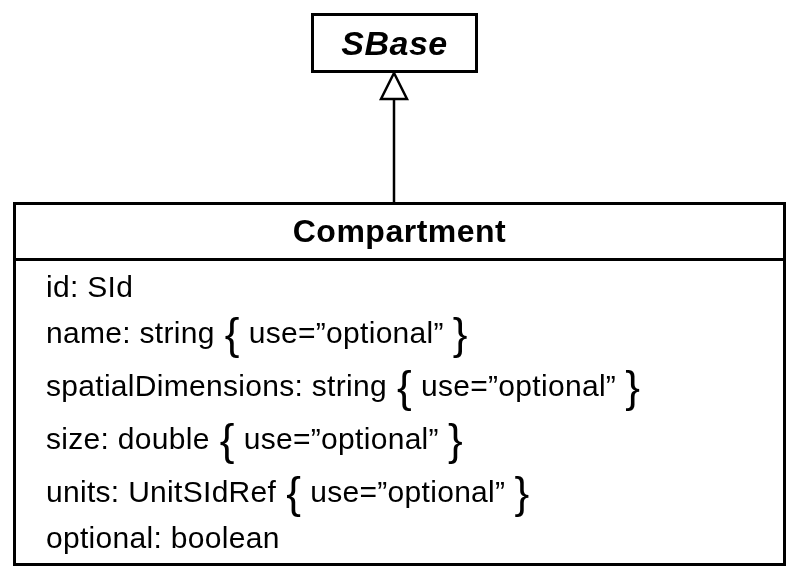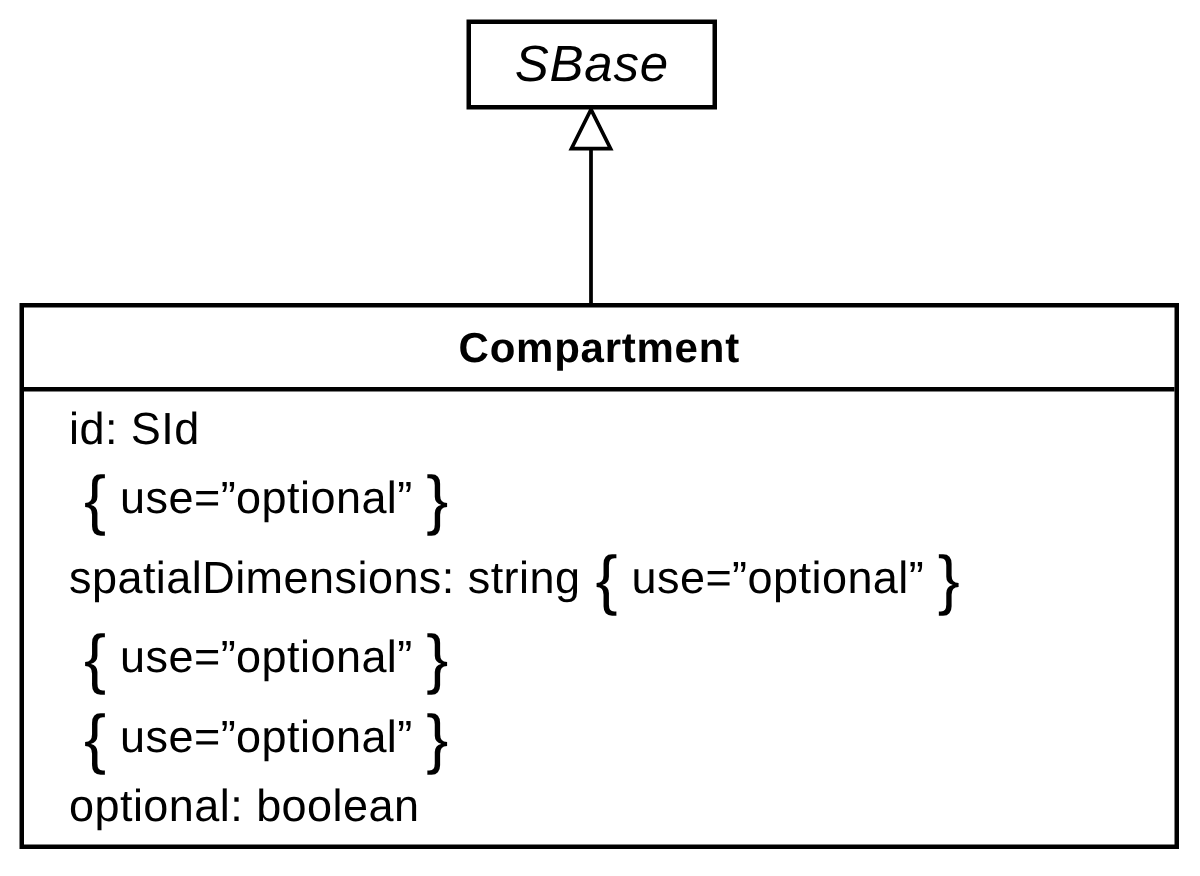--- a/index.html
+++ b/index.html
@@ -26,21 +26,21 @@
     height: 60px;
     border: 3px solid #000000;
     box-sizing: border-box;
     display: flex;
     align-items: center;
     justify-content: center;
     background: #ffffff;
   }
   .sbase-title {
     font-size: 34px;
-    font-weight: normal;
+    font-weight: bold;
     font-style: italic;
     letter-spacing: 0.5px;
   }
 
   
   .connector {
     position: absolute;
     left: 369px;
     top: 71px;
     width: 50px;
@@ -62,21 +62,21 @@
   }
   .compartment-header {
     height: 53px;
     border-bottom: 3px solid #000000;
     display: flex;
     align-items: center;
     justify-content: center;
     flex: 0 0 auto;
   }
   .compartment-title {
-    font-size: 28px;
+    font-size: 32px;
     font-weight: bold;
     letter-spacing: 0.5px;
   }
   .compartment-body {
     flex: 1 1 auto;
     display: flex;
     flex-direction: column;
     justify-content: space-around;
     padding: 6px 10px 6px 30px;
     box-sizing: border-box;
@@ -121,39 +121,42 @@
     <div class="compartment-body">
 
       <div class="attr-row">
         <span>id: SId</span>
         
         <span></span>
         
       </div>
 
       <div class="attr-row">
+        <span>name: string</span>
         <span class="brace brace-open">{</span>
         <span>use=”optional”</span>
         <span class="brace brace-close">}</span>
       </div>
 
       <div class="attr-row">
         <span>spatialDimensions: string</span>
         <span class="brace brace-open">{</span>
         <span>use=”optional”</span>
         <span class="brace brace-close">}</span>
       </div>
 
       <div class="attr-row">
+        <span>size: double</span>
         <span class="brace brace-open">{</span>
         <span>use=”optional”</span>
         <span class="brace brace-close">}</span>
       </div>
 
       <div class="attr-row">
+        <span>units: UnitSIdRef</span>
         <span class="brace brace-open">{</span>
         <span>use=”optional”</span>
         <span class="brace brace-close">}</span>
       </div>
 
       <div class="attr-row">
         <span>optional: boolean</span>
         
         <span></span>
         

